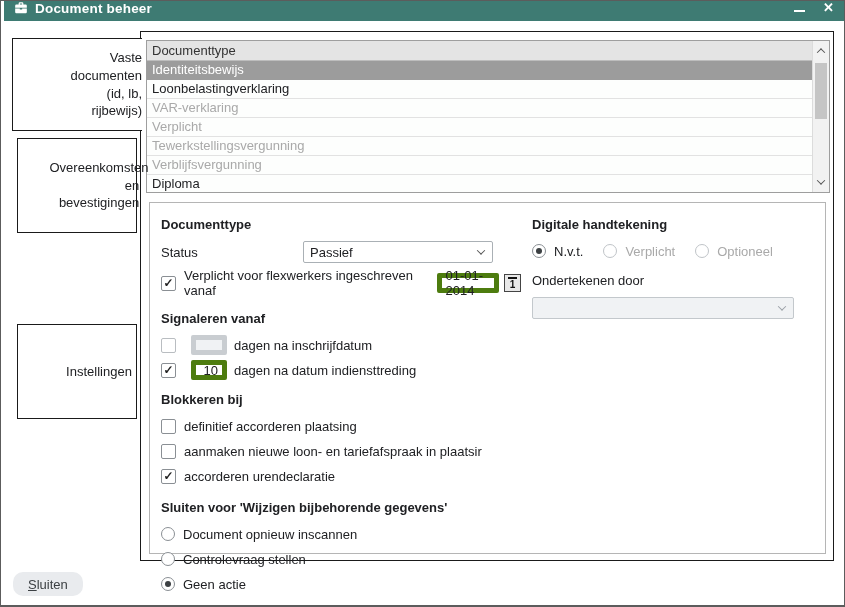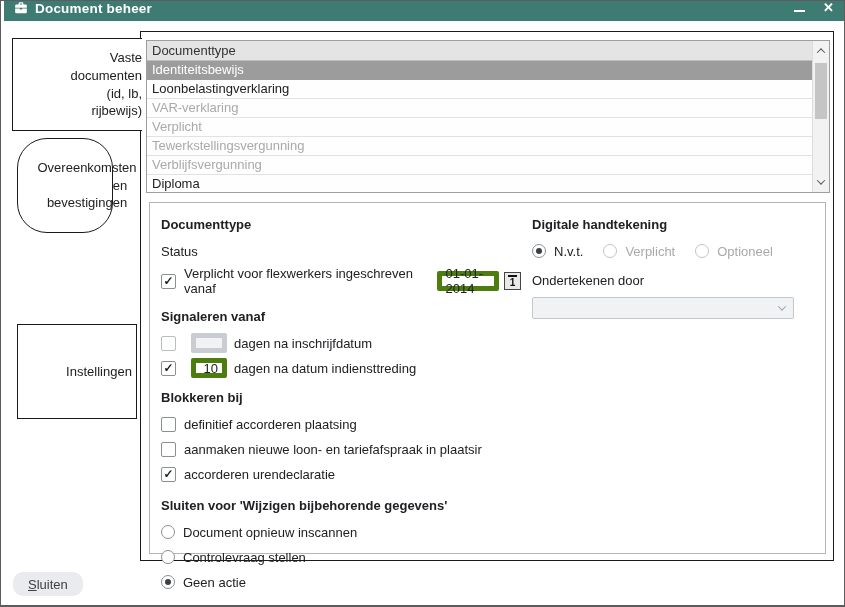--- a/index.html
+++ b/index.html
@@ -27,21 +27,21 @@
   
   .body { position:absolute; left:0; top:28px; right:0; bottom:0; background:#fff; }
 
   
   .vtab {
     position:absolute; background:#fff; border:1px solid #1a1a1a;
     display:flex; flex-direction:column; align-items:center; justify-content:center;
     text-align:right; line-height:1.35; z-index:2; cursor:default;padding-left:44px;
   }
   .vtab.active { left:11px; top:9px; width:130px; height:93px; border-right:none; z-index:3; }
-  .vtab.t2 { left:16px; top:109px; width:96px; height:95px;border-radius:30px; }
+  .vtab.t2 { left:16px; top:109px; width:120px; height:95px; }
   .vtab.t3 { left:16px; top:203px; width:120px; height:93px; }
   .vtab.t4 { left:16px; top:295px; width:120px; height:95px; }
 
   
   .panel {
     position:absolute; left:139px; top:2px; width:694px; height:530px;
     border:1px solid #1a1a1a; background:#fff;
   }
 
   
@@ -195,20 +195,24 @@
         </div>
       </div>
 
       <div class="groupbox">
 
         <div class="col-left">
           <div class="heading">Documenttype</div>
 
           <div class="frow">
             <span class="lbl status-label">Status</span>
+            <div class="select w190">
+              <span>Passief</span>
+              <span class="chev down"></span>
+            </div>
           </div>
 
           <div class="frow" style="margin-bottom:13px;">
             <span class="cb checked">
                 <span class="tick">✓</span>
               </span>
             <span class="lbl">Verplicht voor flexwerkers ingeschreven vanaf</span>
             <span class="tbox date">01-01-2014</span>
             <button class="cal-btn">
                 <span class="cal-icon">1</span>

